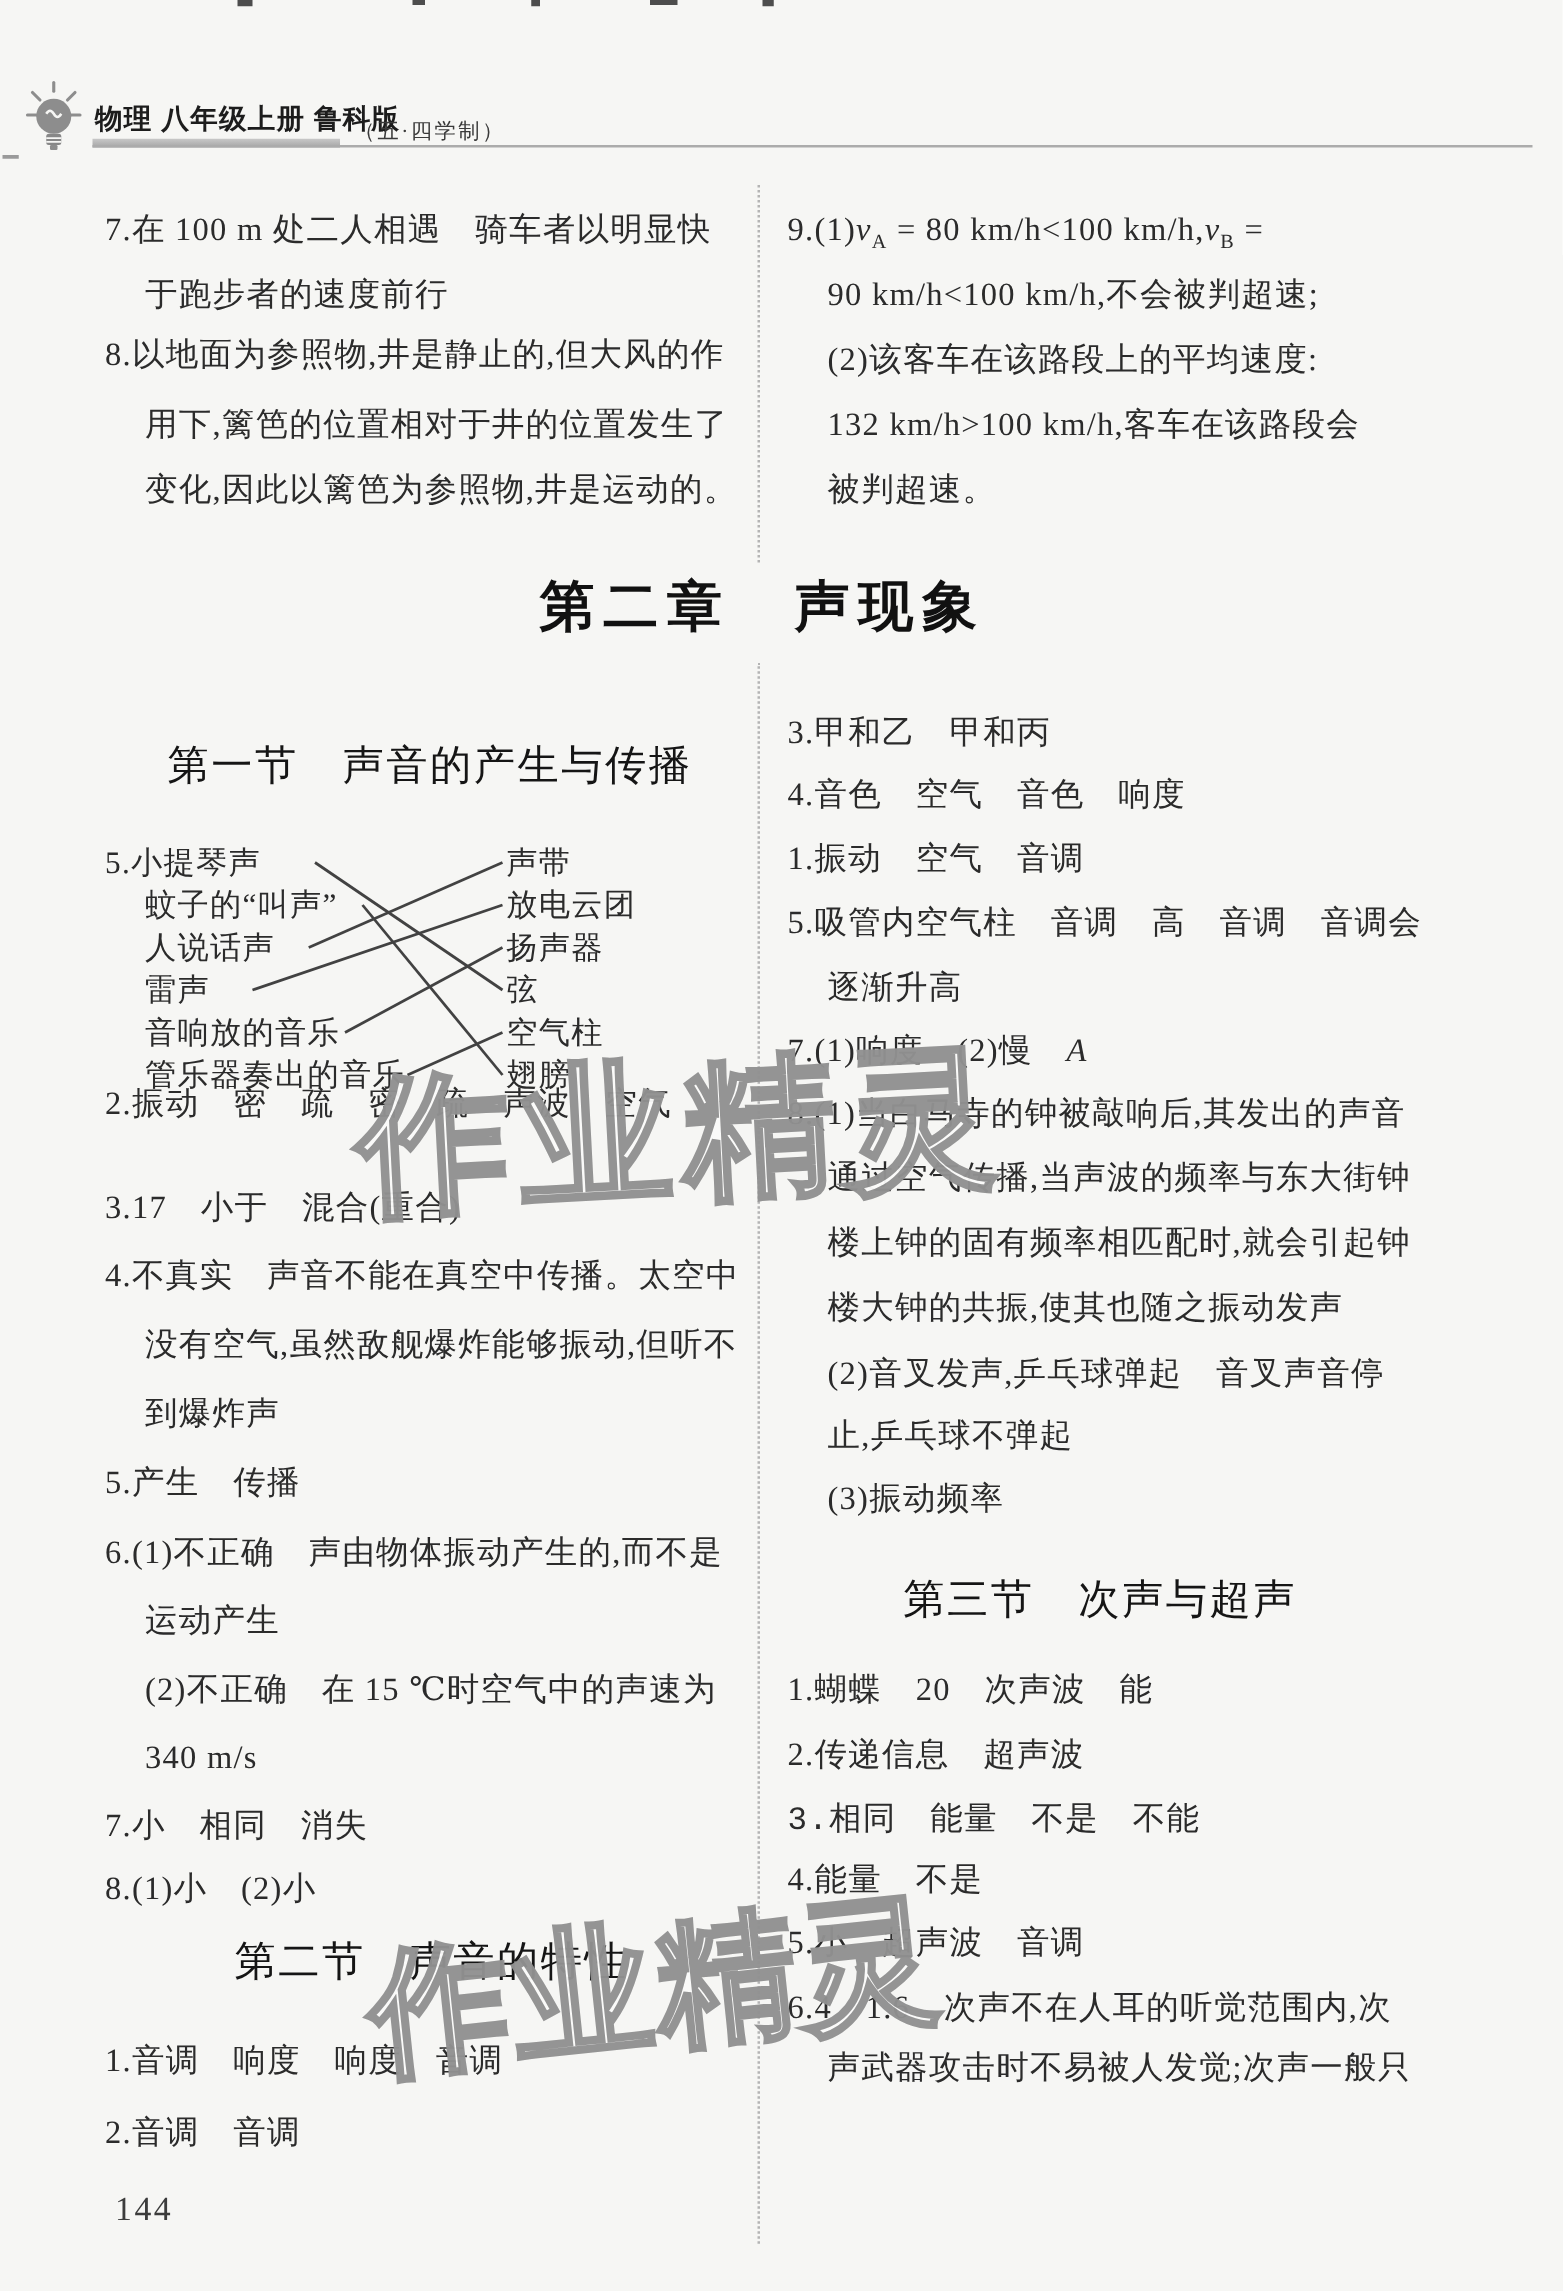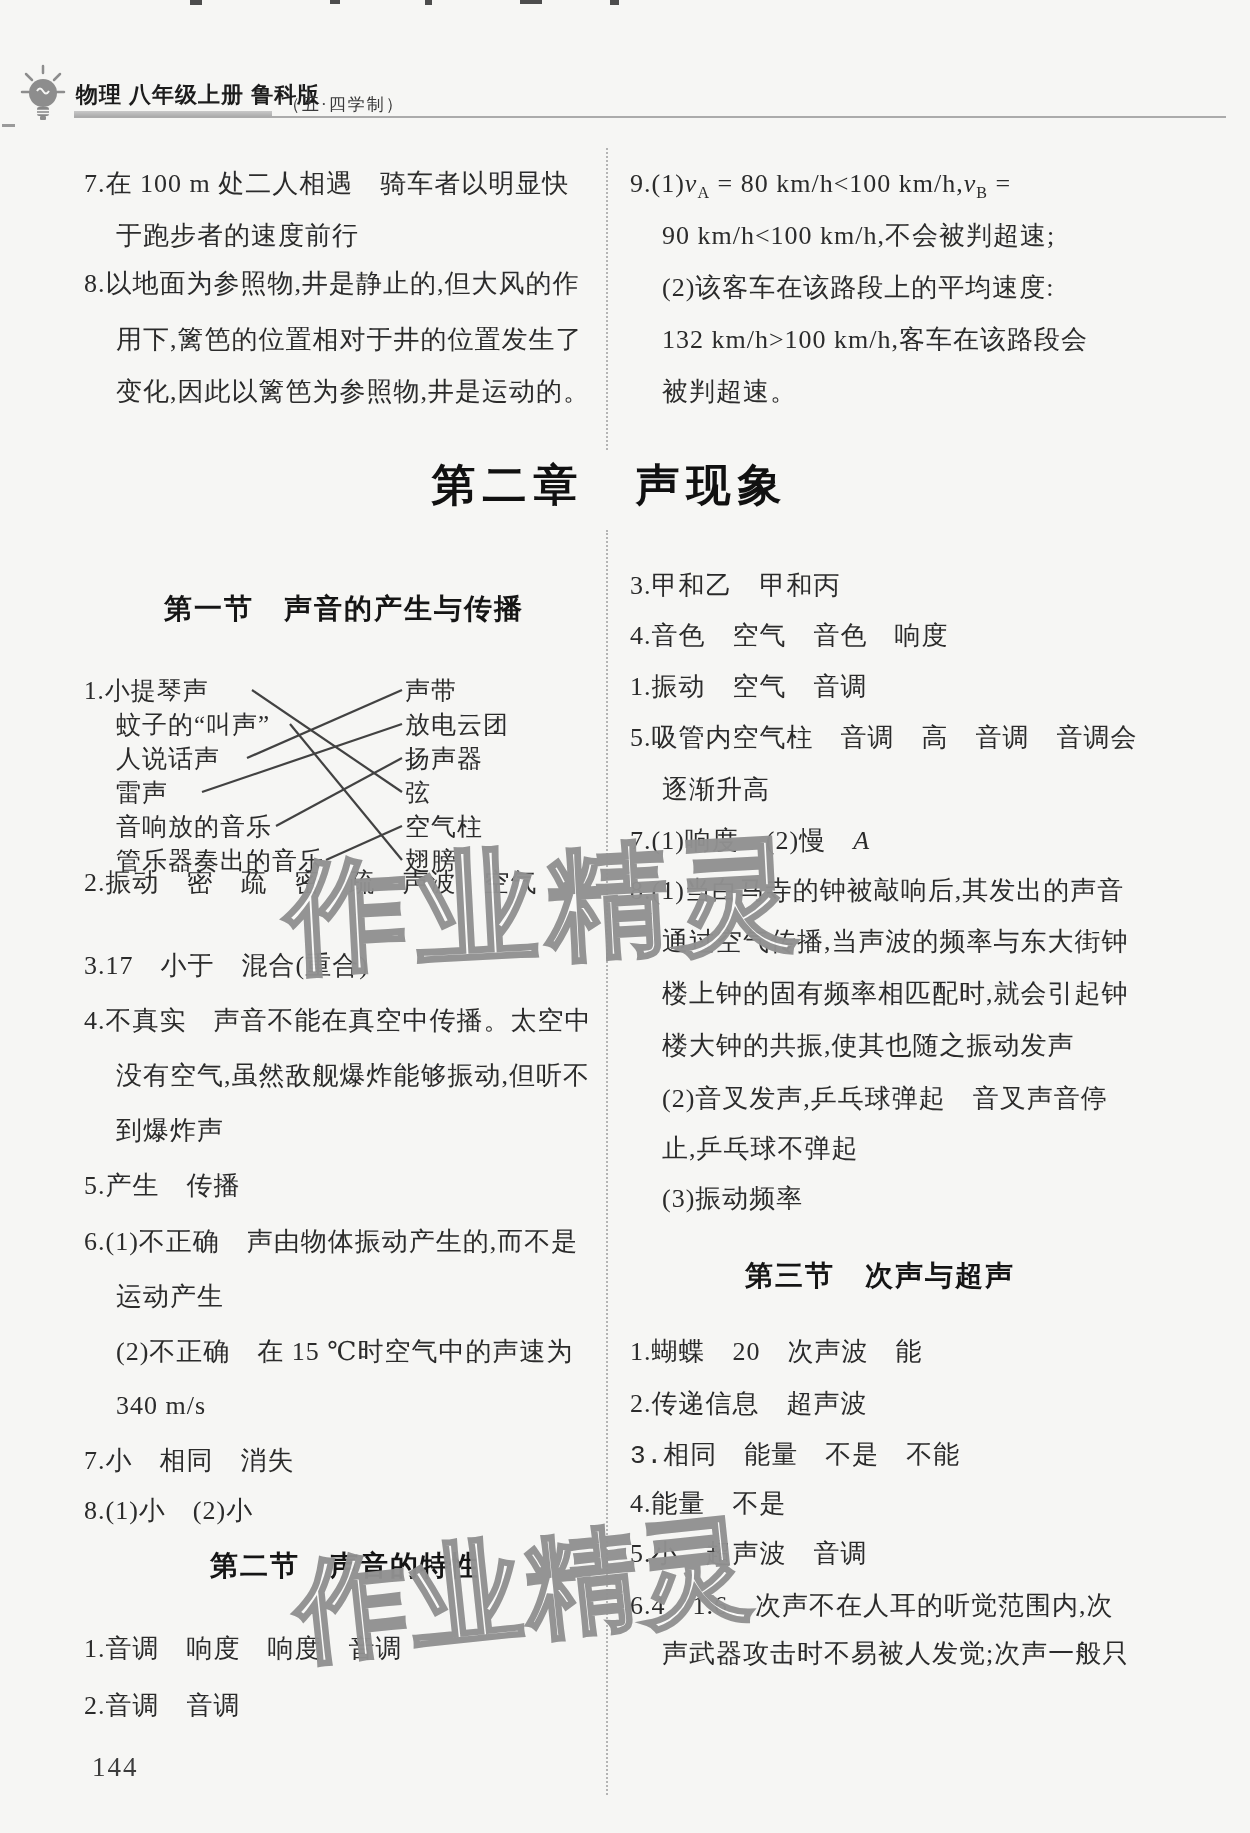--- a/index.html
+++ b/index.html
@@ -15,21 +15,21 @@
   .hdr-rule{position:absolute;left:74px;top:116px;width:1152px;height:2px;background:#ababab;}
   .hdr-dash{position:absolute;left:2px;top:124px;width:13px;height:3px;background:#9a9a9a;}
   
   .vdot{position:absolute;left:606px;width:0;border-left:2px dotted #b4b4b4;}
   .vdot.seg1{top:148px;height:302px;}
   .vdot.seg2{top:530px;height:1265px;}
   
   .chapter{position:absolute;left:260px;top:456px;width:700px;text-align:center;
            font-size:44px;font-weight:bold;letter-spacing:7px;color:#111;
            font-family:"Liberation Serif","DejaVu Serif",serif;white-space:pre;}
-  .h2{position:absolute;font-size:28px;font-weight:bold;color:#151515;text-align:center;
+  .h2{position:absolute;font-size:33px;font-weight:normal;color:#151515;text-align:center;
       font-family:"Liberation Sans","DejaVu Sans",sans-serif;letter-spacing:2px;white-space:pre;}
   .h2.s1{left:104px;top:590px;width:480px;}
   .h2.s2{left:105px;top:1547px;width:480px;}
   .h2.s3{left:640px;top:1257px;width:480px;}
   
   .ln{position:absolute;font-size:26px;line-height:32px;white-space:pre;letter-spacing:1px;}
   .ln.m{font-size:25px;line-height:30px;}
   .ln sub{font-size:0.62em;}
   .ln i{font-family:"Liberation Serif","DejaVu Serif",serif;}
   
@@ -101,21 +101,21 @@
 <div class="ln" style="left: 84px; top: 168px;">7.在 100 m 处二人相遇　骑车者以明显快</div>
     <div class="ln" style="left: 116px; top: 220px;">于跑步者的速度前行</div>
     <div class="ln" style="left: 84px; top: 268px;">8.以地面为参照物,井是静止的,但大风的作</div>
     <div class="ln" style="left: 116px; top: 324px;">用下,篱笆的位置相对于井的位置发生了</div>
     <div class="ln" style="left: 116px; top: 376px;">变化,因此以篱笆为参照物,井是运动的。</div>
     <div class="ln" style="left: 630px; top: 168px;">9.(1)<i>v</i><sub>A</sub> = 80 km/h&lt;100 km/h,<i>v</i><sub>B</sub> =</div>
     <div class="ln" style="left: 662px; top: 220px;">90 km/h&lt;100 km/h,不会被判超速;</div>
     <div class="ln" style="left: 662px; top: 272px;">(2)该客车在该路段上的平均速度:</div>
     <div class="ln" style="left: 662px; top: 324px;">132 km/h&gt;100 km/h,客车在该路段会</div>
     <div class="ln" style="left: 662px; top: 376px;">被判超速。</div>
-    <div class="ln m" style="left: 84px; top: 676px;">1.小提琴声</div>
+    <div class="ln m" style="left: 84px; top: 676px;">5.小提琴声</div>
     <div class="ln m" style="left: 116px; top: 710px;">蚊子的“叫声”</div>
     <div class="ln m" style="left: 116px; top: 744px;">人说话声</div>
     <div class="ln m" style="left: 116px; top: 778px;">雷声</div>
     <div class="ln m" style="left: 116px; top: 812px;">音响放的音乐</div>
     <div class="ln m" style="left: 116px; top: 846px;">管乐器奏出的音乐</div>
     <div class="ln m" style="left: 405px; top: 676px;">声带</div>
     <div class="ln m" style="left: 405px; top: 710px;">放电云团</div>
     <div class="ln m" style="left: 405px; top: 744px;">扬声器</div>
     <div class="ln m" style="left: 405px; top: 778px;">弦</div>
     <div class="ln m" style="left: 405px; top: 812px;">空气柱</div>

